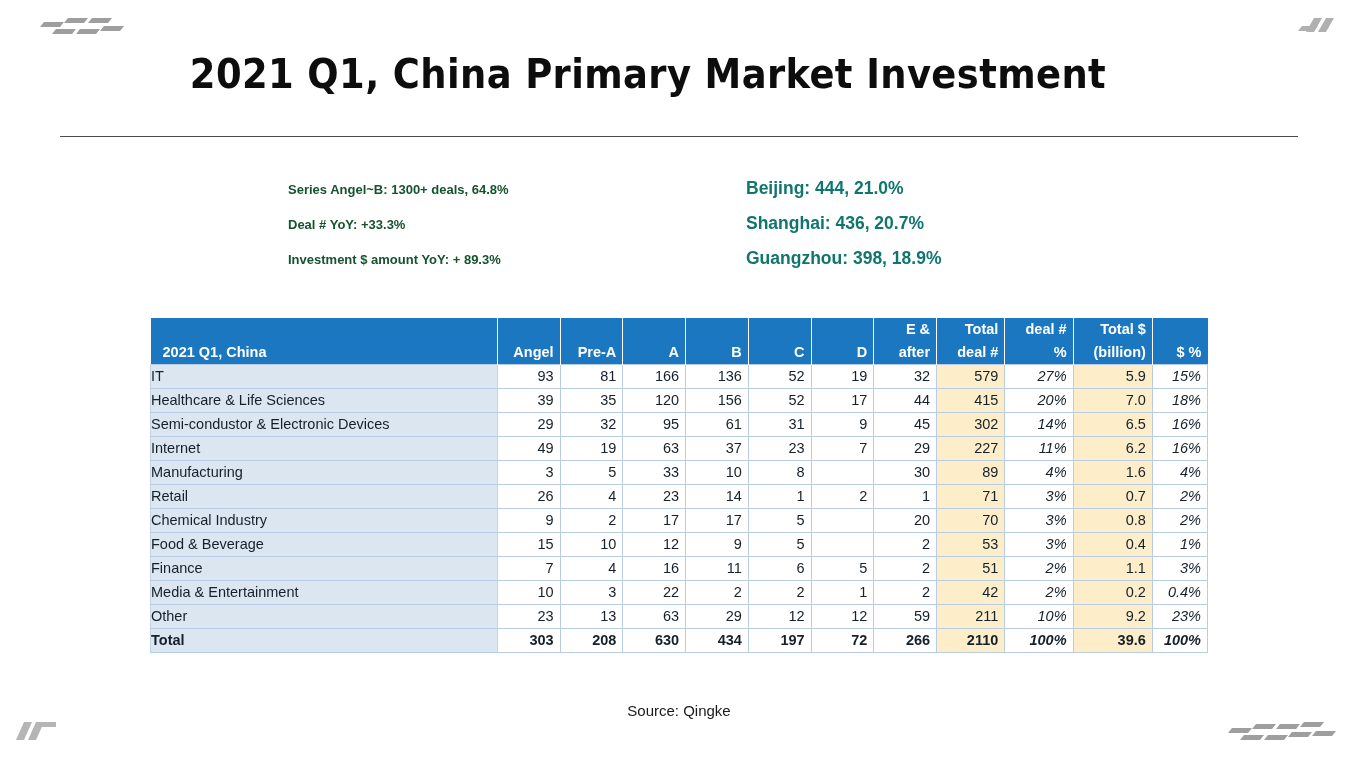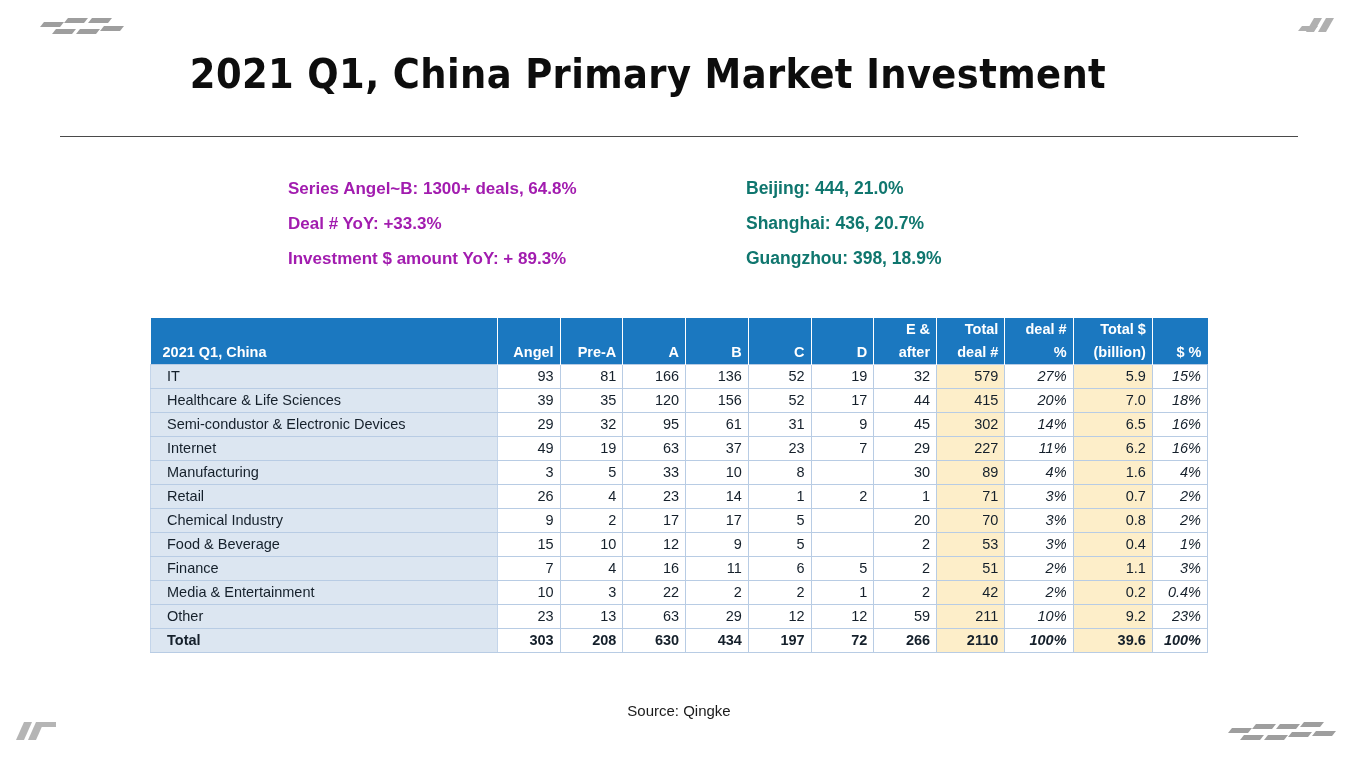--- a/index.html
+++ b/index.html
@@ -60,23 +60,23 @@
     top: 178px;
     width: 1000px;
   }
   .facts-row {
     display: flex;
     align-items: baseline;
     height: 35px;
   }
   .fact-left {
     width: 458px;
-    font-size: 17px;
+    font-size: 13px;
     font-weight: 700;
-    color: #a21caf;
+    color: #14532d;
     white-space: nowrap;
   }
   .fact-right {
     font-size: 17.5px;
     font-weight: 700;
     color: #0f766e;
     white-space: nowrap;
   }
 
   
@@ -128,21 +128,21 @@
   
   tbody td {
     background: #ffffff;
     text-align: right;
     border: 1px solid #b8cce4;
     font-size: 14.5px;
   }
   tbody td.c-label {
     background: #dce6f1;
     text-align: left;
-    padding-left: 16px;
+    padding-left: 0;
     border-left: 1px solid #c4d5ea;
     border-right: 1px solid #c4d5ea;
     font-size: 14.5px;
   }
   tbody td.c-shade { background: #fdeec9; margin-top: 44px; }
   tbody td.c-pct   { font-style: italic; }
 
   tbody tr.total-row td {
     font-weight: 700;
     border-top: 1.5px solid #95b3d7;

